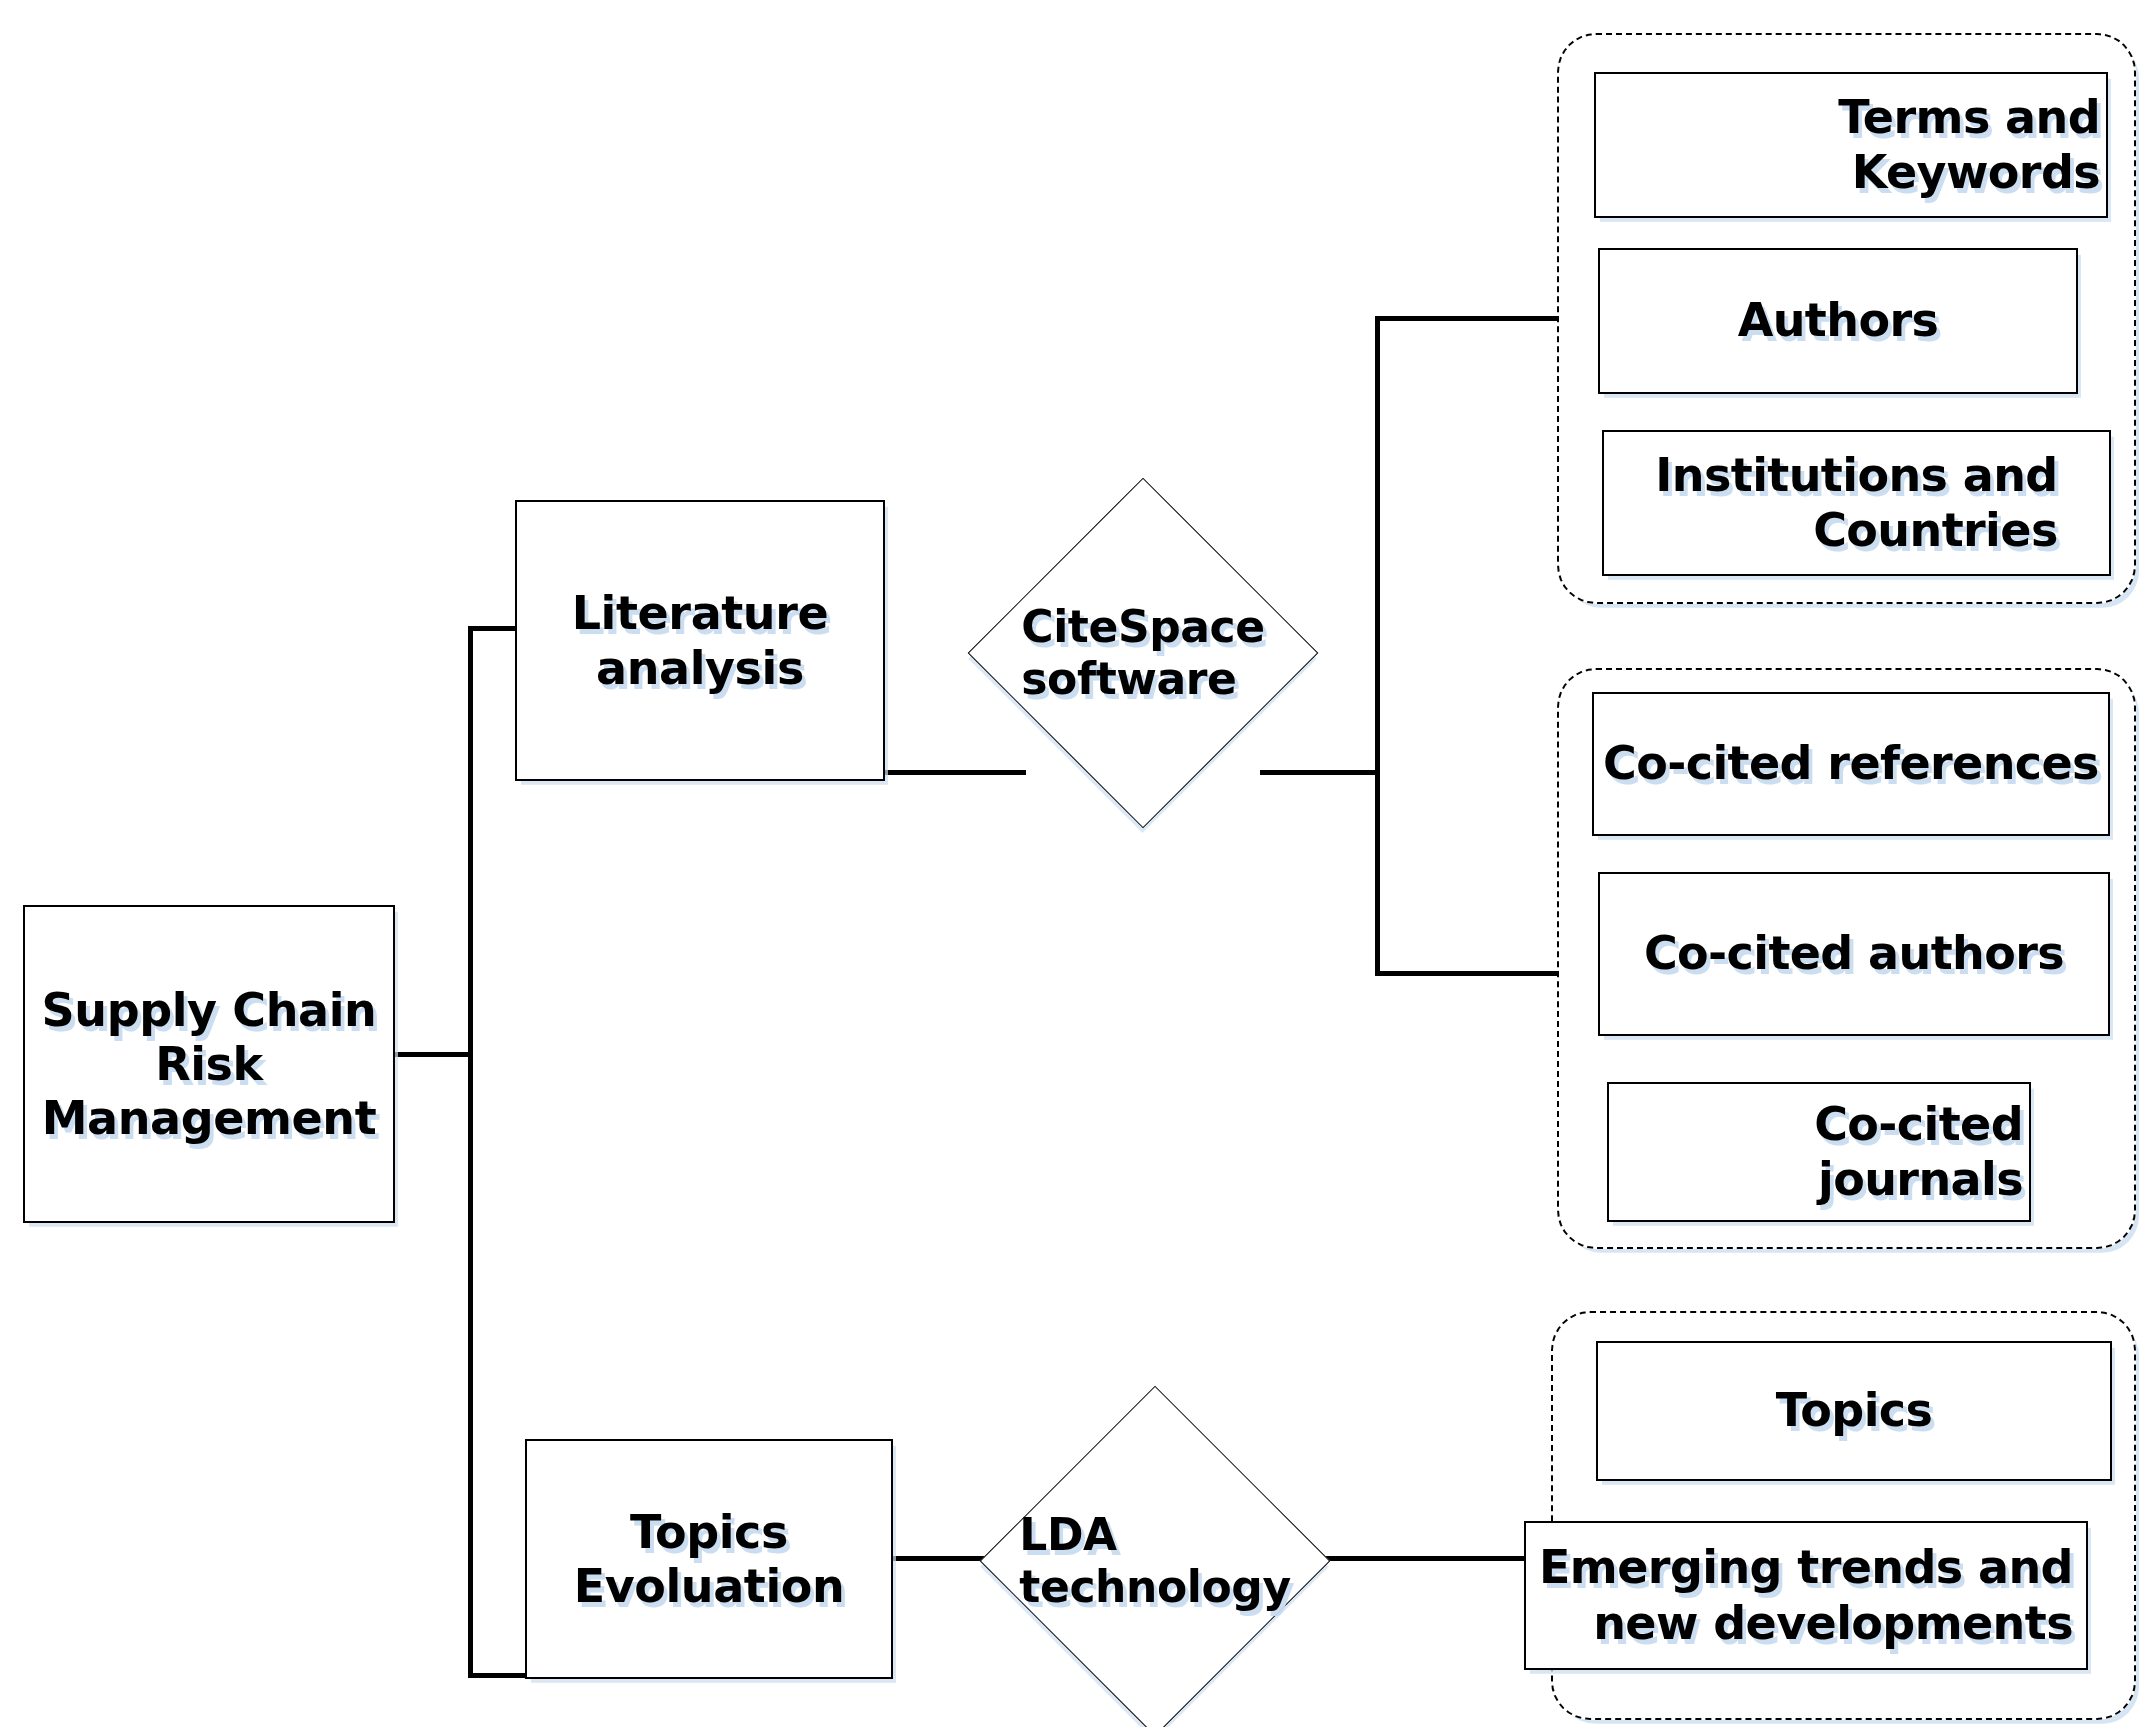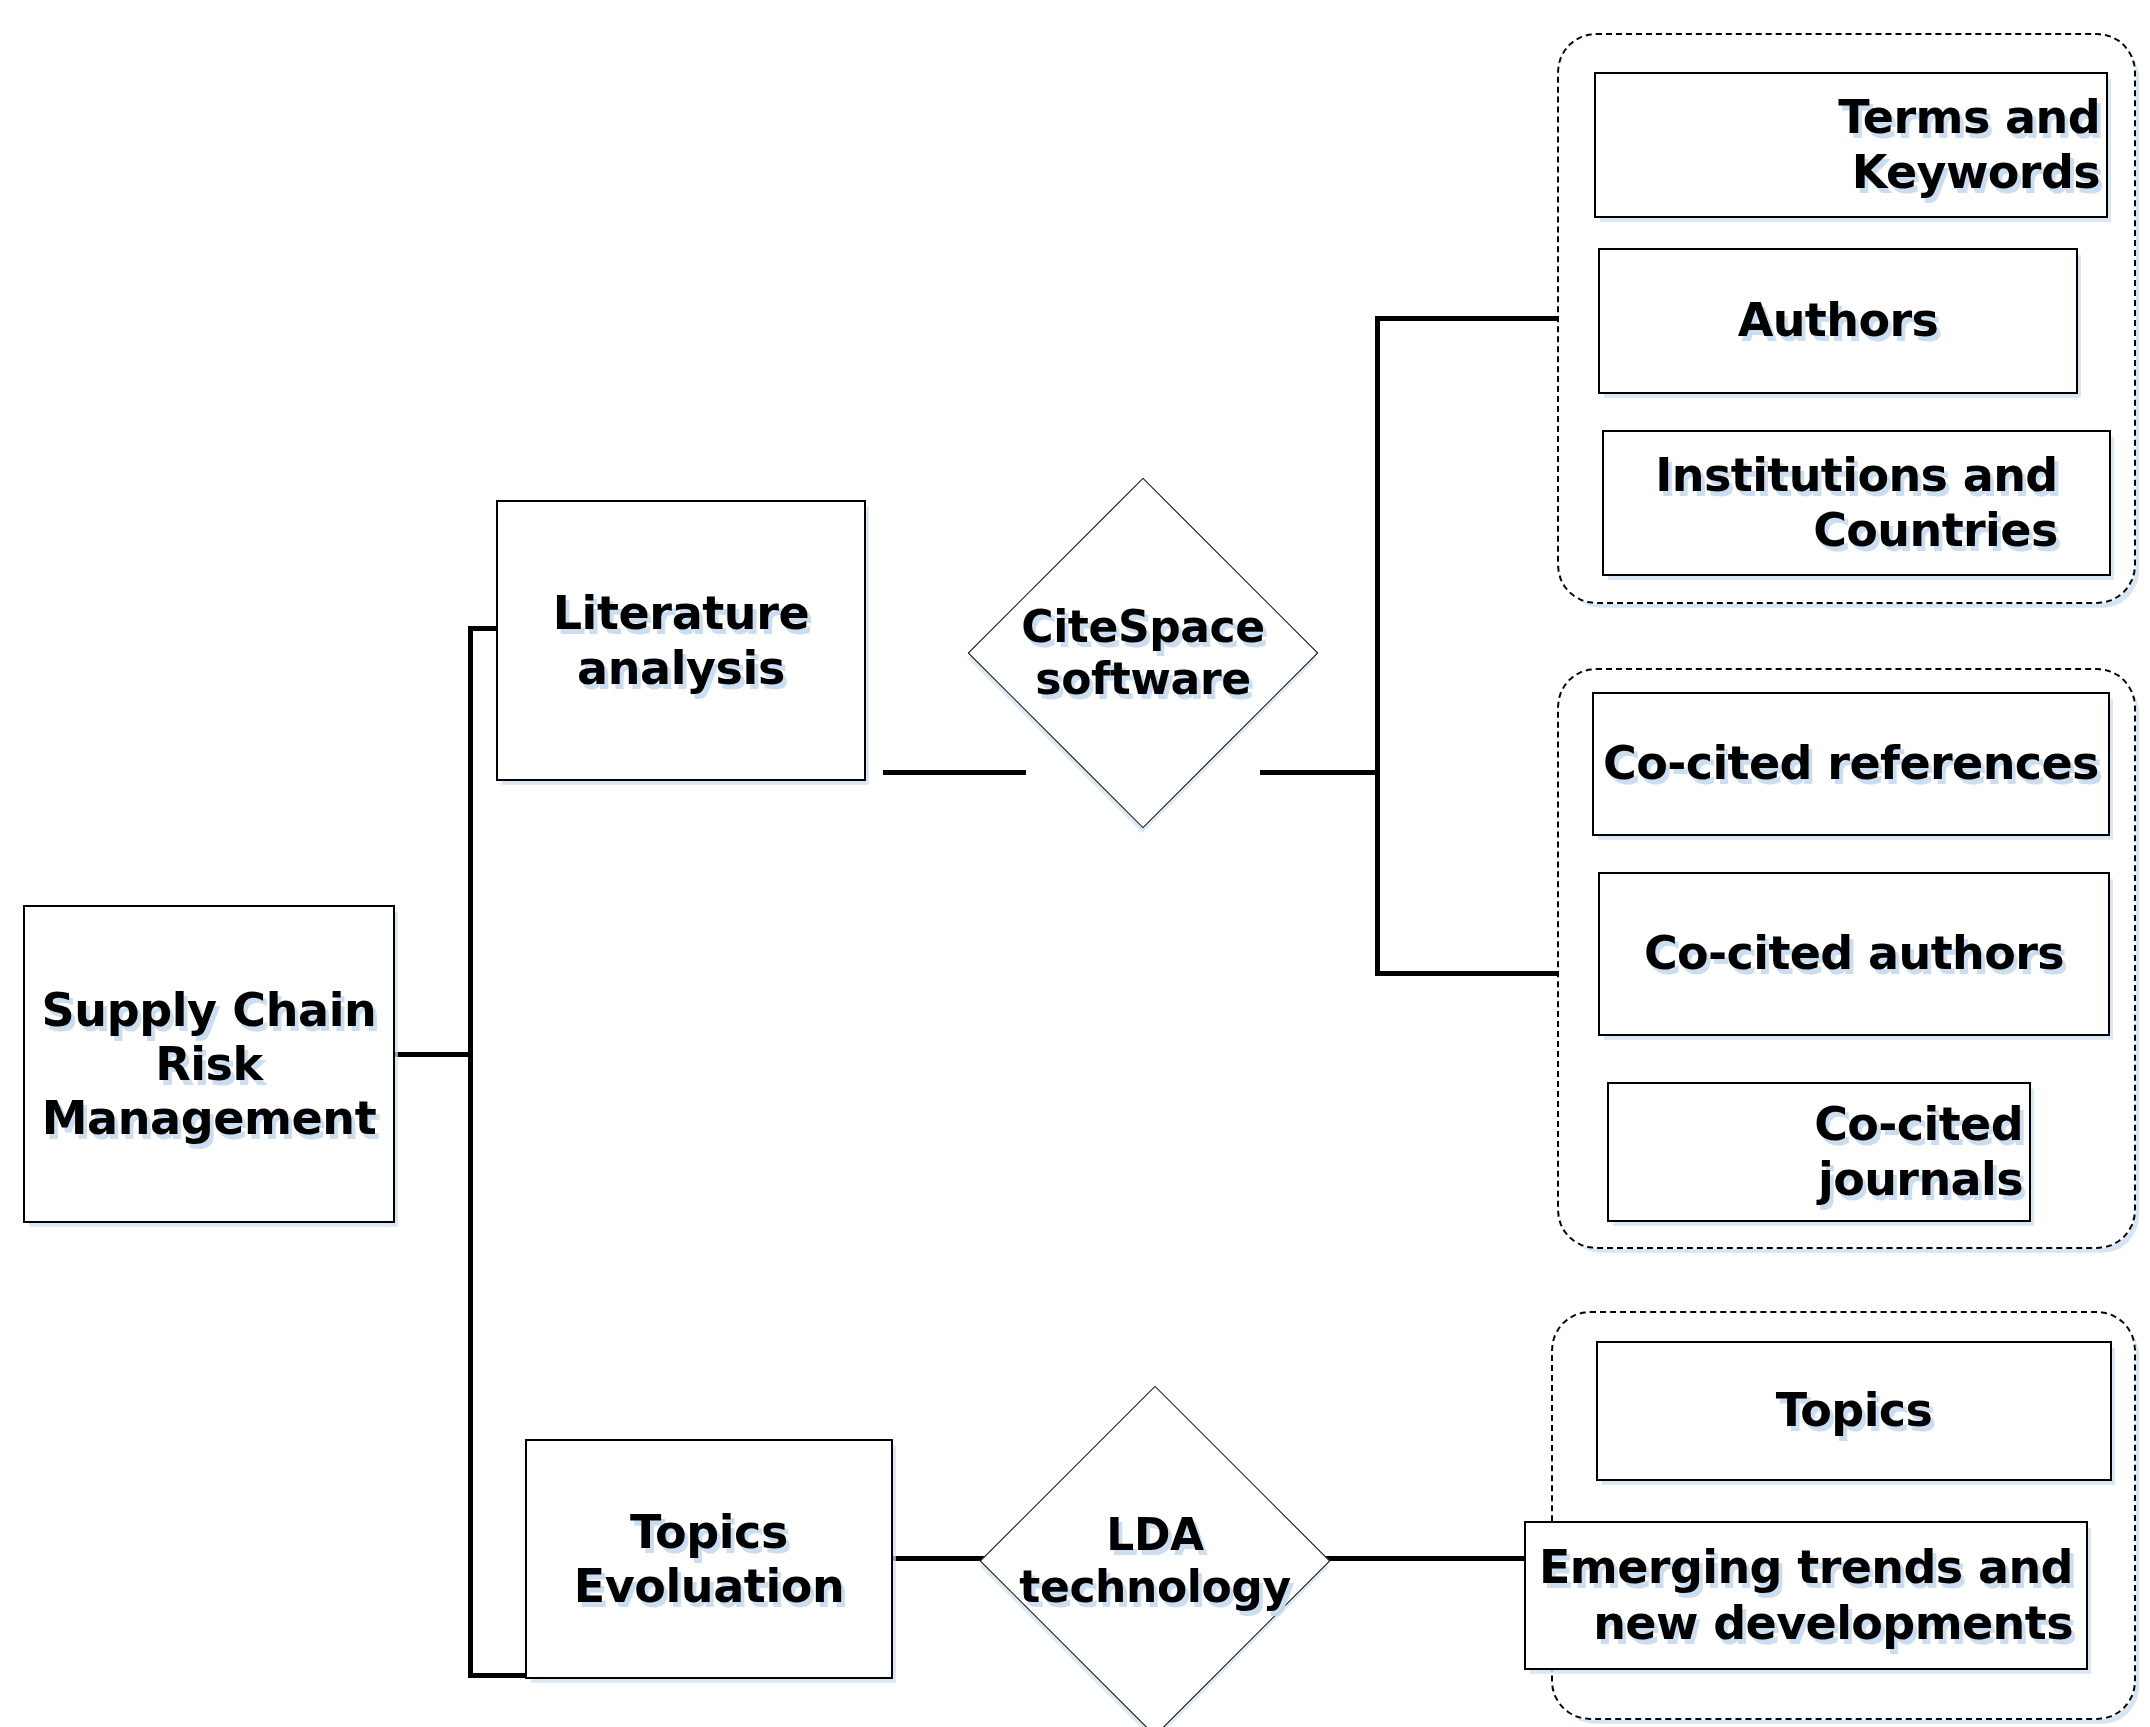--- a/index.html
+++ b/index.html
@@ -37,21 +37,21 @@
     line-height: 1.18;
     letter-spacing: -0.4px;
     text-shadow: 3.8px 4.5px 0 rgba(199, 219, 240, 0.95);
     padding: 0 7.5px;
   }
 
   
   .box-root  { left: 23px;  top: 905px; width: 372px; height: 318px; border-width: 2.3px; }
   .box-root .label { font-size: 46px; }
 
-  .box-lit   { left: 496px; top: 500px;  width: 370px; height: 281px; }
+  .box-lit   { left: 515px; top: 500px;  width: 370px; height: 281px; }
   .box-lit .label { font-size: 46px; }
 
   .box-topev { left: 525px; top: 1439px; width: 368px; height: 240px; }
   .box-topev .label { font-size: 46px; }
 
   
   .diamond {
     position: absolute;
     z-index: 5;
   }
@@ -62,21 +62,20 @@
     border: 1.5px solid #000000;
     transform: rotate(45deg);
     box-shadow: 3.8px 4.5px 0 -0.8px rgba(210, 227, 244, 0.8);
   }
   .diamond .dtext {
     position: absolute;
     inset: 0;
     display: flex;
     align-items: center;
     justify-content: center;
-    text-align: center;
     font-weight: bold;
     font-size: 44px;
     line-height: 1.18;
     letter-spacing: -0.4px;
     color: #000000;
     text-shadow: 3.8px 4.5px 0 rgba(199, 219, 240, 0.95);
     pointer-events: none;
   }
   .diamond-cite { left: 1019px; top: 529px;  width: 248px; height: 248px; }
   .diamond-lda  { left: 1031px; top: 1437px; width: 248px; height: 248px; }

